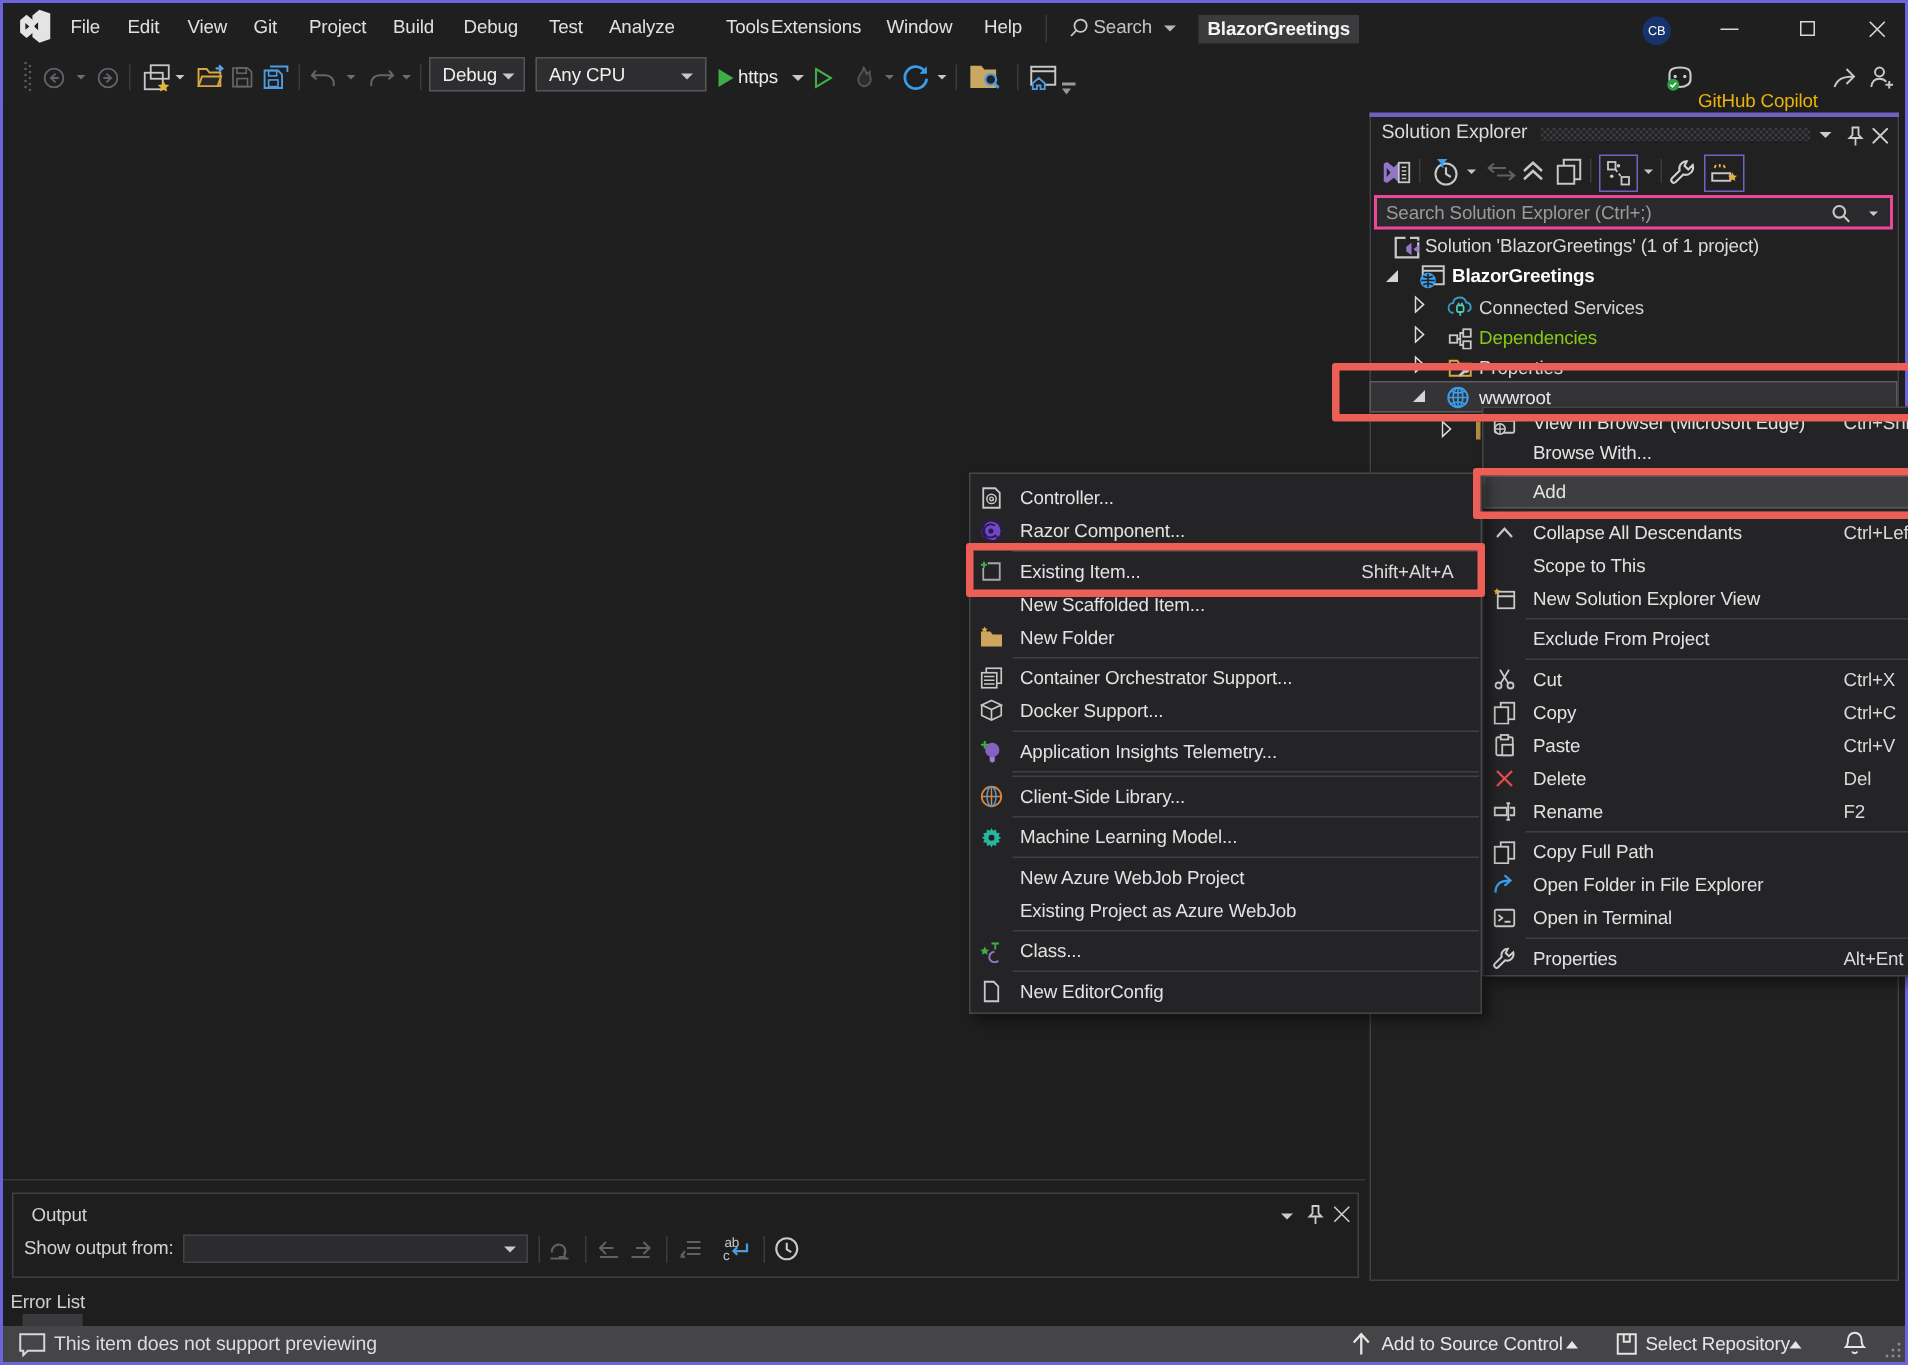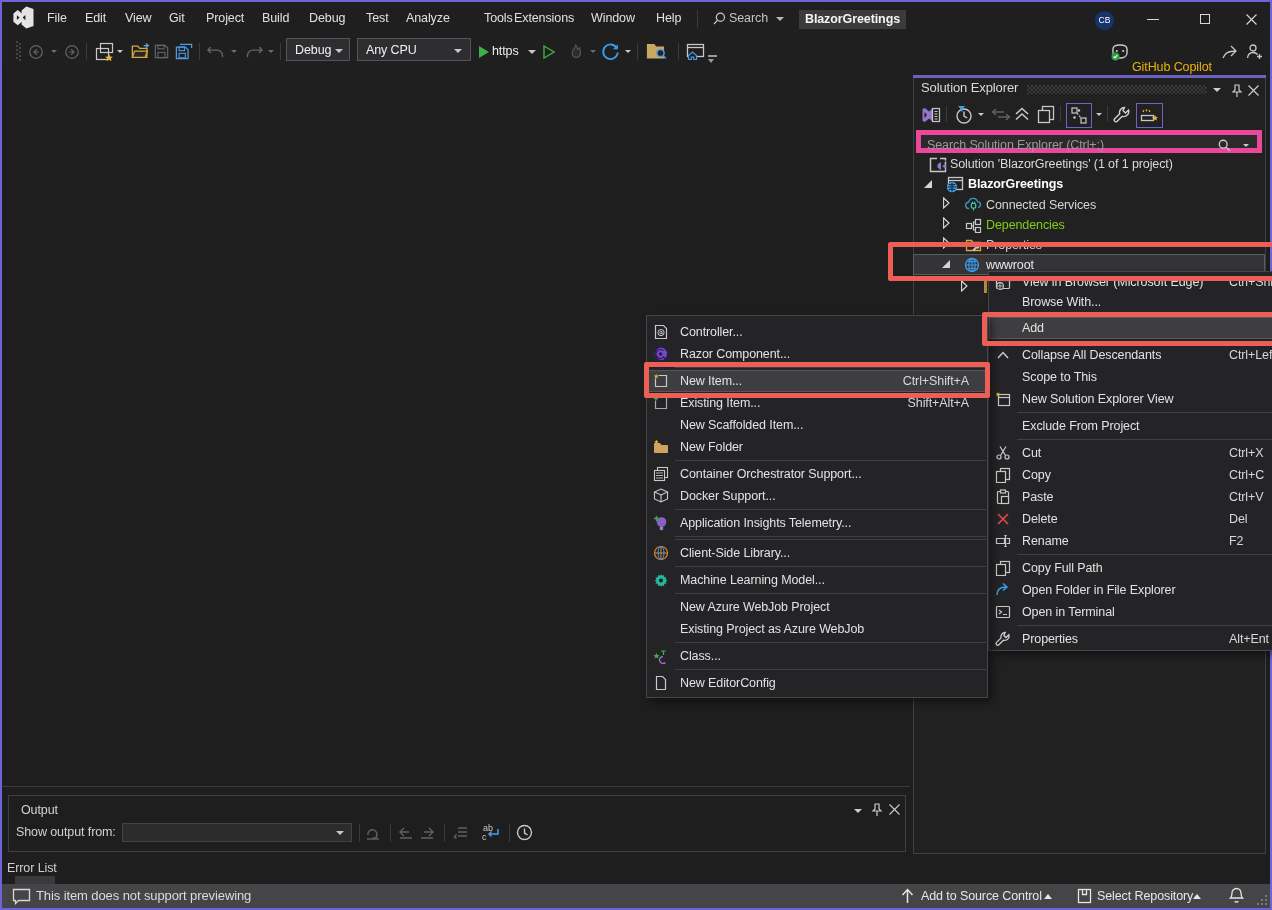--- a/index.html
+++ b/index.html
@@ -313,21 +313,21 @@
     <svg class="abs" style="left:199px;top:31px" width="18" height="18" viewBox="0 0 18 18">
       <path d="M11.5 1.5 a5 5 0 0 0 -4.8 6.3 L1.5 13 a1.8 1.8 0 0 0 2.5 2.5 L9.2 10.3 a5 5 0 0 0 6.3 -6.3 L12.5 7 L10 4.5 Z" fill="none" stroke="#d0d0d0" stroke-width="1.4"></path>
     </svg>
     <div class="abs" style="left:222px;top:28px;width:27px;height:25px;border:1px solid #7163c2"></div>
     <svg class="abs" style="left:226px;top:33px" width="19" height="15" viewBox="0 0 19 15">
       <rect x="1.5" y="7.5" width="12" height="5" fill="none" stroke="#c8c8c8" stroke-width="1.3"></rect>
       <path d="M15 7 l1 2 2 .2 -1.5 1.4 .4 2 -1.9 -1 -1.9 1 .4 -2 -1.5 -1.4 2 -.2 z" fill="#e4b33e"></path>
       <path d="M3 4 l1 -2 M6.5 3.5 l0 -2.2 M10 4 l-1 -2" stroke="#e4b33e" stroke-width="1.2"></path>
     </svg>
 
-    <div class="abs" style="left:2px;top:55px;width:346px;height:23px;background:#2a2a2c;border:5px solid #ec4899">
+    <div class="abs" style="left:2px;top:55px;width:346px;height:23px;background:#2a2a2c;border:2px solid #ec4899">
       <span style="position:absolute;left:6px;top:0;line-height:21px;color:#9a9a9a;font-size:12.5px">Search Solution Explorer (Ctrl+;)</span>
       <svg style="position:absolute;right:26px;top:4px" width="13" height="13" viewBox="0 0 13 13">
         <circle cx="5.2" cy="5.2" r="3.9" fill="none" stroke="#c8c8c8" stroke-width="1.4"></circle>
         <line x1="8.2" y1="8.2" x2="11.8" y2="11.8" stroke="#c8c8c8" stroke-width="1.4"></line>
       </svg>
       <div class="gcaret" style="position:absolute;right:8px;top:9px;border-top-color:#c8c8c8"></div>
     </div>
   </div>
   <div id="sepurple"></div>
   <div id="setree">
@@ -523,28 +523,20 @@
         </div>
     <div class="mi">
           <svg class="ic" viewBox="0 0 16 16">
             <circle cx="7.6" cy="8" r="6.4" fill="#7249c5"></circle>
             <path d="M10.4 4.6 a4.4 4.4 0 1 0 .2 6.4 l2.2 2.4 a7 7 0 1 0 -2.4 1" fill="none" stroke="#2b1a52" stroke-width="1.2"></path>
             <circle cx="7.6" cy="8" r="1.7" fill="#2b1a52"></circle>
           </svg>
       <span class="lbl">Razor Component...</span>
         </div>
     <div class="msep"></div>
-    <div class="mi hl">
-          <svg class="ic" viewBox="0 0 16 16">
-            <path d="M5.5 2.5 h8 v11 h-11 v-8" fill="none" stroke="#c8c8c8" stroke-width="1.2"></path>
-            <path d="M3.2 0.8 l.7 1.6 1.7 .2 -1.3 1.2 .4 1.7 -1.5 -.9 -1.5 .9 .4 -1.7 -1.3 -1.2 1.7 -.2 z" fill="#e4b33e"></path>
-          </svg>
-      <span class="lbl">New Item...</span>
-          <span class="sc" style="right:18px">Ctrl+Shift+A</span>
-        </div>
     <div class="mi">
           <svg class="ic" viewBox="0 0 16 16">
             <path d="M5.5 2.5 h8 v11 h-11 v-8" fill="none" stroke="#a8a8a8" stroke-width="1.2"></path>
             <path d="M1 3.5 h4 M3 1.5 v4" stroke="#3fae46" stroke-width="1.3"></path>
           </svg>
       <span class="lbl">Existing Item...</span>
           <span class="sc" style="right:18px">Shift+Alt+A</span>
         </div>
     <div class="mi">
           <span class="lbl">New Scaffolded Item...</span>

